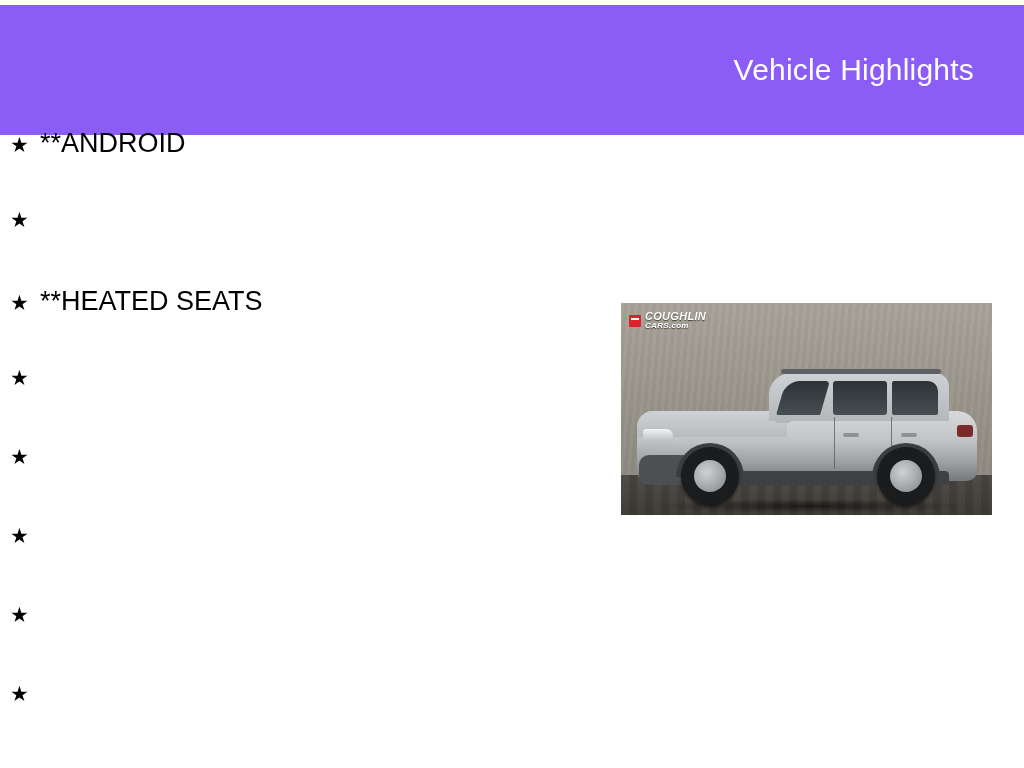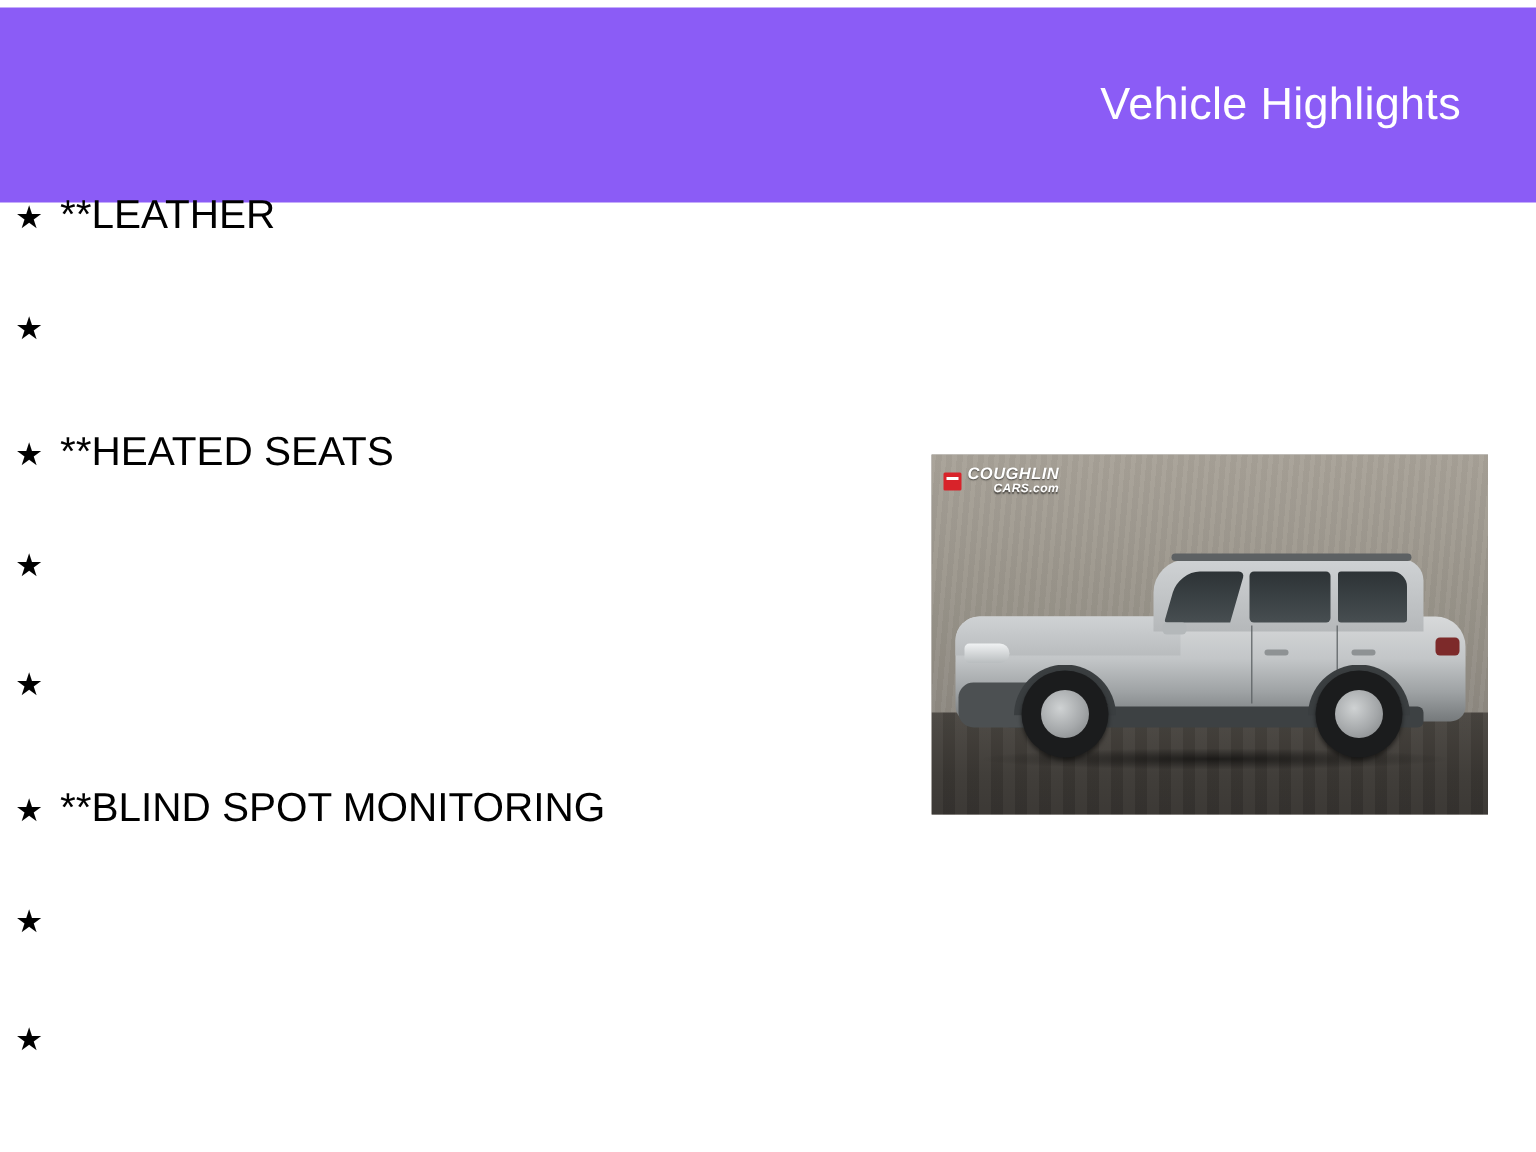--- a/index.html
+++ b/index.html
@@ -67,21 +67,21 @@
     line-height: 1;
     white-space: nowrap;
   }
 
   
   .photo-frame {
     position: absolute;
     left: 621px;
     top: 303px;
     width: 371px;
-    height: 240px;
+    height: 212px;
     overflow: hidden;
     background: #8f8a81;
   }
   
   .photo-wall {
     position: absolute;
     left: 0; top: 0;
     width: 371px;
     height: 172px;
     background: linear-gradient(180deg, #a8a298 0%, #9a958b 55%, #8e8981 100%);
@@ -146,21 +146,20 @@
     text-shadow: 0 1px 1px rgba(0,0,0,.6);
   }
   .watermark-sub {
     display: block;
     color: #ffffff;
     font-size: 8px;
     font-weight: bold;
     font-style: italic;
     letter-spacing: .3px;
     text-shadow: 0 1px 1px rgba(0,0,0,.6);
-    text-align: right;
   }
 
   
   .car {
     position: absolute;
     left: 8px;
     top: 56px;
     width: 356px;
     height: 180px;
     z-index: 4;
@@ -334,38 +333,37 @@
 </head>
 <body>
 
 <div class="header-bar">
   <div class="header-title">Vehicle Highlights</div>
 </div>
 
 <ul class="highlights">
   <li class="highlight-item">
     <span class="bullet-star">★</span>
-    <span class="highlight-label">**LEATHER</span>
+    <span class="highlight-label">**ANDROID</span>
   </li>
   <li class="highlight-item">
     <span class="bullet-star">★</span>
   </li>
   <li class="highlight-item">
     <span class="bullet-star">★</span>
     <span class="highlight-label">**HEATED SEATS</span>
   </li>
   <li class="highlight-item">
     <span class="bullet-star">★</span>
   </li>
   <li class="highlight-item">
     <span class="bullet-star">★</span>
   </li>
   <li class="highlight-item">
     <span class="bullet-star">★</span>
-    <span class="highlight-label">**BLIND SPOT MONITORING</span>
   </li>
   <li class="highlight-item">
     <span class="bullet-star">★</span>
   </li>
   <li class="highlight-item">
     <span class="bullet-star">★</span>
   </li>
 </ul>
 
 <div class="photo-frame">

